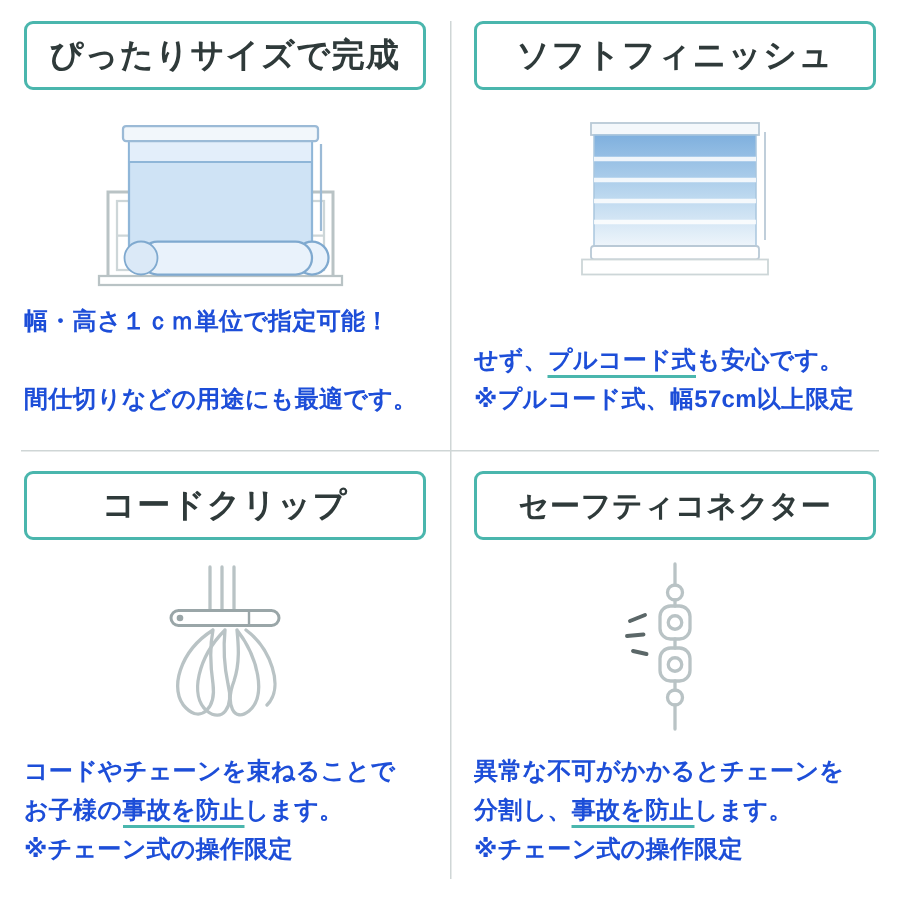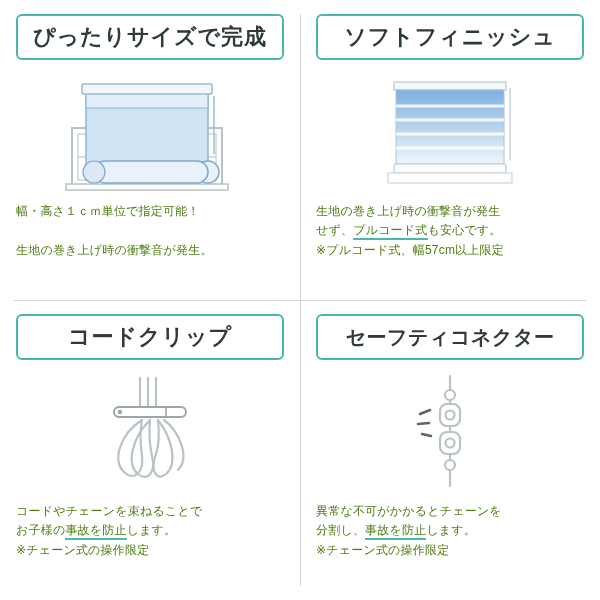--- a/index.html
+++ b/index.html
@@ -63,24 +63,25 @@
   .art {
     width: 268px;
     height: 128px;
     margin-top: 8px;
     position: relative;
   }
 
   .caption {
     width: 268px;
     margin-top: 6px;
-    font-size: 12px;
+    font-size: 16px;
     line-height: 1.62;
-    color: #4d7c0f;
+    color: #1d4ed8;
     letter-spacing: 0.2px;
+    font-weight: bold;
   }
   .caption .hl {
     border-bottom: 2px solid #4ab6ad;
     padding-bottom: 1px;
   }
   .caption .note { display: block; }
 
   svg { display: block; }
 </style>
 </head>
@@ -111,21 +112,21 @@
           <ellipse cx="78" cy="104" rx="11" ry="11" fill="#dbe9f7" stroke="#7fa9cf" stroke-width="1.2"></ellipse>
 
           <rect x="66" y="16" width="130" height="10" rx="2" fill="#f2f7fb" stroke="#9bbad6" stroke-width="1.5"></rect>
 
           <line x1="198" y1="28" x2="198" y2="86" stroke="#9bbad6" stroke-width="1.5"></line>
         </svg>
       </div>
       <div class="caption">
         <span>幅・高さ１ｃｍ単位で指定可能！</span><br>
         <br>
-        <span>生地の巻き上げ時の衝撃音が発生。</span>
+        <span>間仕切りなどの用途にも最適です。</span>
       </div>
     </div>
 
     <div class="cell">
       <div class="title-box">
         <span class="title-text">ソフトフィニッシュ</span>
       </div>
       <div class="art">
         <svg viewBox="0 0 268 128" width="268" height="128">
           <defs>
@@ -147,21 +148,21 @@
           </g>
 
           <rect x="78" y="96" width="112" height="9" rx="2" fill="#ffffff" stroke="#b9c9d6" stroke-width="1.2"></rect>
 
           <rect x="72" y="105" width="124" height="10" fill="#ffffff" stroke="#cdd6d8" stroke-width="1.2"></rect>
 
           <line x1="194" y1="20" x2="194" y2="92" stroke="#b9c9d6" stroke-width="1.2"></line>
         </svg>
       </div>
       <div class="caption">
-        <span>生地の巻き上げ時の衝撃音が発生</span><br>
+        <br>
         <span>せず、</span><span class="hl">プルコード式</span><span>も安心です。</span><br>
         <span class="note">※プルコード式、幅57cm以上限定</span>
       </div>
     </div>
 
     <div class="cell">
       <div class="title-box">
         <span class="title-text">コードクリップ</span>
       </div>
       <div class="art">

